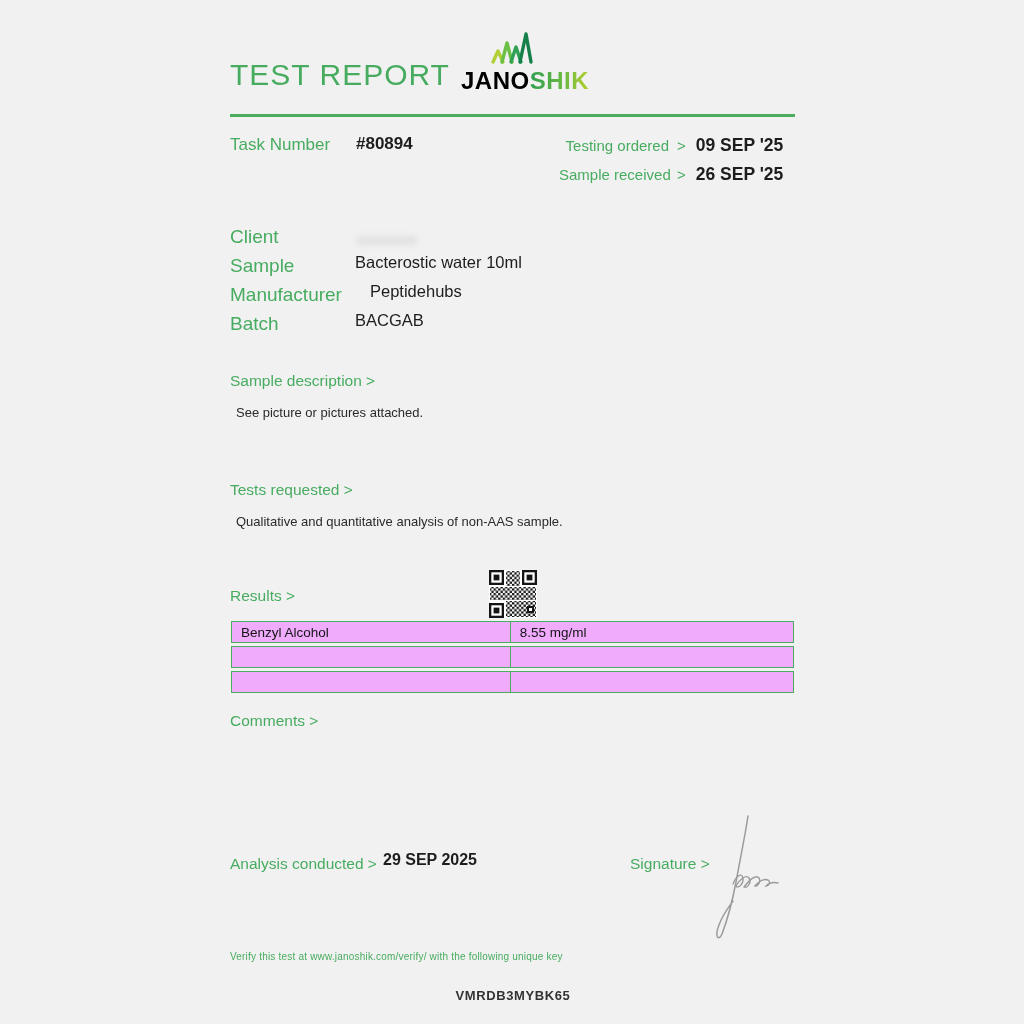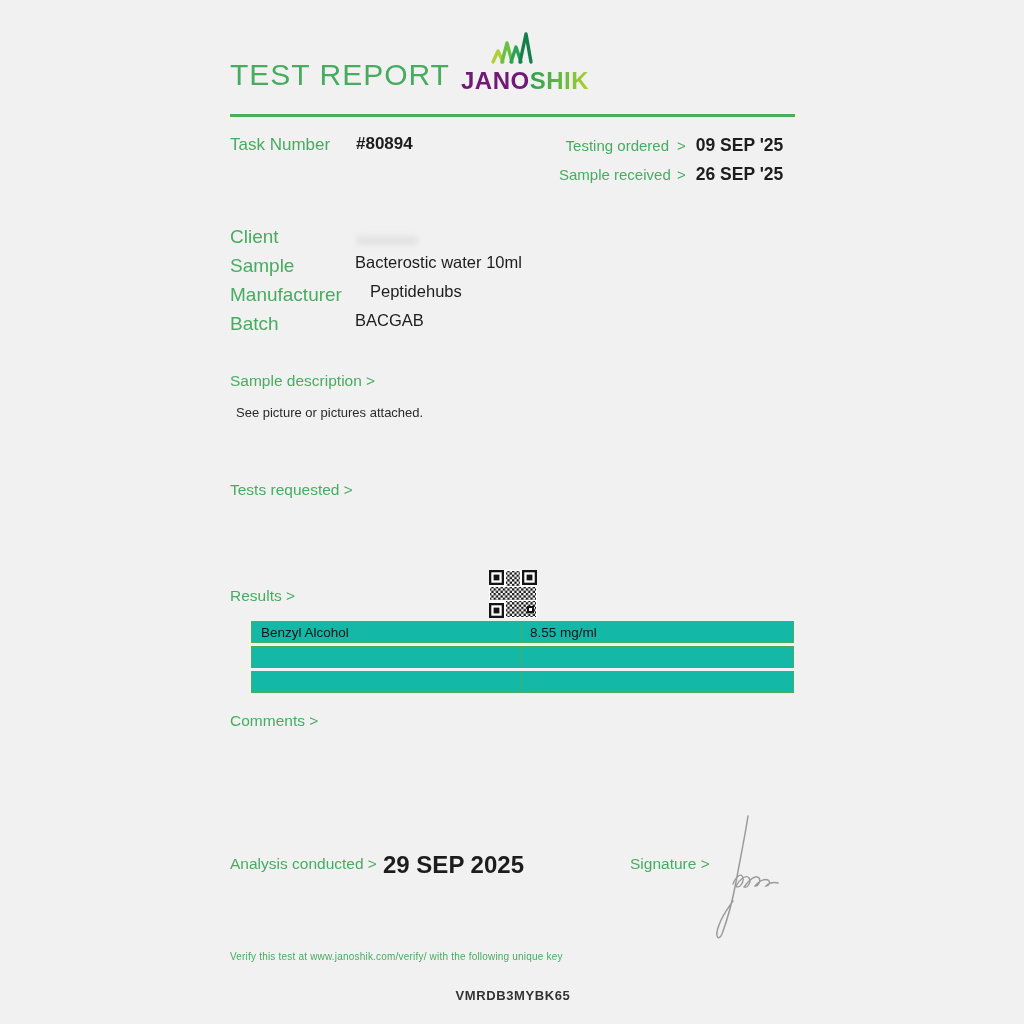--- a/index.html
+++ b/index.html
@@ -19,21 +19,21 @@
     color:var(--dark);
   }
   .page{position:relative;width:1024px;height:1024px;overflow:hidden;}
   .abs{position:absolute;white-space:nowrap;}
 
   
   .report-title{left:230px;top:58px;font-size:30px;font-weight:500;letter-spacing:1px;color:var(--green);}
   .logo-wrap{left:461px;top:31px;width:110px;text-align:center;}
   .logo-icon{display:block;margin:0 auto;}
   .brand{font-size:24px;font-weight:700;letter-spacing:.5px;line-height:1;margin-top:2px;}
-  .brand-left{color:#701a75;}
+  .brand-left{color:#000000;}
   .brand-right{color:#35a554;}
   @supports ((-webkit-background-clip:text) or (background-clip:text)){
     .brand-right{
       background:linear-gradient(90deg,#2f9e4e 0%,#6dbb42 60%,#b5cf2e 100%);
       -webkit-background-clip:text;background-clip:text;
       color:transparent;-webkit-text-fill-color:transparent;
     }
   }
   .contact{right:226px;top:62px;text-align:right;color:var(--gray);font-size:14px;line-height:17px;}
   .header-rule{left:230px;top:114px;width:565px;height:3px;background:var(--green-line);}
@@ -69,29 +69,29 @@
   .h-tests{left:230px;top:481px;}
   .b-tests{left:236px;top:514px;}
   .h-results{left:230px;top:587px;}
   .h-comments{left:230px;top:712px;}
 
   
   .qr{left:489px;top:570px;width:48px;height:48px;}
 
   
   .results-table{left:231px;top:621px;width:563px;}
-  .rt-row{display:flex;height:22px;border:1.5px solid var(--green-line);background:#14b8a6;margin-bottom:3px;margin-left:20px;}
+  .rt-row{display:flex;height:22px;border:1.5px solid var(--green-line);background:#f0abfc;margin-bottom:3px;}
   .rt-row:last-child{margin-bottom:0;}
   .rt-cell{height:100%;display:flex;align-items:center;padding-left:9px;font-size:13.5px;color:#141414;white-space:nowrap;overflow:hidden;}
   .rt-cell-left{width:49.7%;border-right:1.5px solid var(--green-line);}
   .rt-cell-right{width:50.3%;}
 
   
   .analysis-label{left:230px;top:855px;font-size:15.5px;color:var(--green);}
-  .analysis-value{left:383px;top:851px;font-size:24px;font-weight:600;color:var(--dark);}
+  .analysis-value{left:383px;top:851px;font-size:16px;font-weight:600;color:var(--dark);}
   .signature-label{left:630px;top:855px;font-size:15.5px;color:var(--green);}
   .signature-svg{left:700px;top:812px;}
   .verify-text{left:230px;top:951px;width:566px;font-size:10px;letter-spacing:.2px;color:var(--green);}
   .unique-key{left:231px;top:988px;width:564px;text-align:center;font-size:13px;font-weight:600;letter-spacing:.6px;color:#333;}
 </style>
 </head>
 <body>
 
 <div class="page">
 
@@ -134,20 +134,21 @@
   <div class="abs info-label lbl-manufacturer">Manufacturer</div>
   <div class="abs info-value val-manufacturer">Peptidehubs</div>
 
   <div class="abs info-label lbl-batch">Batch</div>
   <div class="abs info-value val-batch">BACGAB</div>
 
   <div class="abs section-heading h-sample-desc">Sample description &gt;</div>
   <div class="abs section-body b-sample-desc">See picture or pictures attached.</div>
 
   <div class="abs section-heading h-tests">Tests requested &gt;</div>
+  <div class="abs section-body b-tests">Qualitative and quantitative analysis of non-AAS sample.</div>
 
   <div class="abs section-heading h-results">Results &gt;</div>
 
   <svg class="abs qr" viewBox="0 0 48 48">
     <rect width="48" height="48" fill="#ffffff"></rect>
     <defs>
       <pattern id="qm" width="4.6" height="4.6" patternUnits="userSpaceOnUse">
         <rect width="2.3" height="2.3" fill="#151515"></rect>
         <rect x="2.3" y="2.3" width="2.3" height="2.3" fill="#151515"></rect>
       </pattern>

